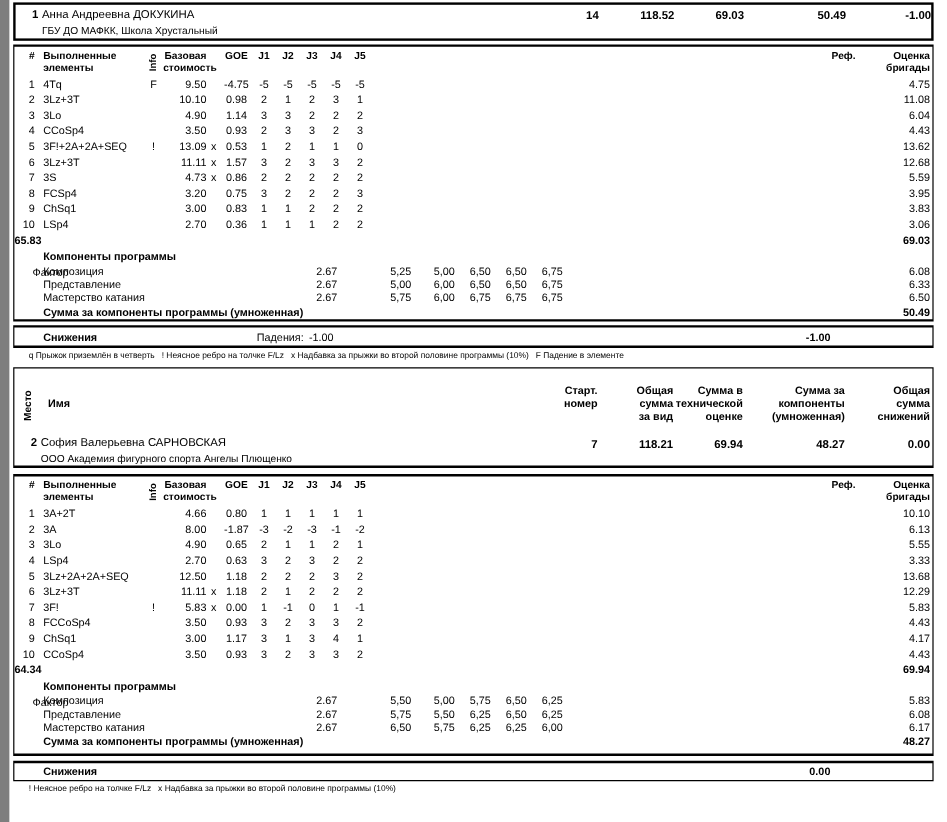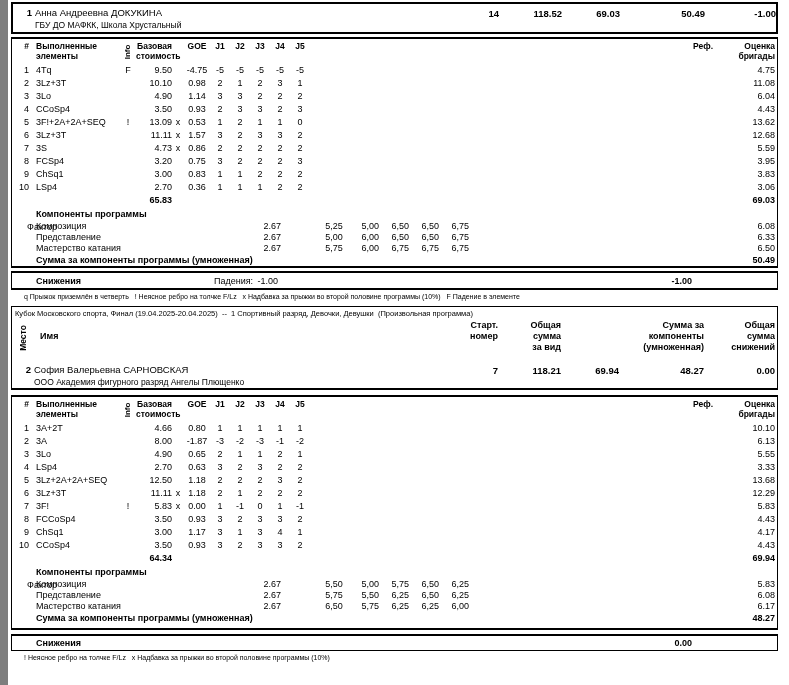--- a/index.html
+++ b/index.html
@@ -43,21 +43,21 @@
   .c-x{width:12px;text-align:center;flex:none;}
   .c-goe{width:26px;text-align:center;flex:none;}
   .c-j1,.c-j2,.c-j3,.c-j4,.c-j5{width:20px;text-align:center;flex:none;}
   .c-spacer{flex:1;}
   .c-ref{width:30px;text-align:right;flex:none;}
   .c-score{width:62px;text-align:right;padding-right:2px;flex:none;}
   .el-hdr .c-info{position:relative;}
   .info-vert{display:inline-block;transform:rotate(-90deg);transform-origin:center;position:relative;top:5px;font-size:8px;}
 
   .tot-row{display:flex;height:13px;line-height:13px;font-weight:bold;}
-  .tot-base{width:160px;text-align:right;flex:none;}
+  .tot-base{width:160px;flex:none;}
 
   .comp-hdr{display:flex;height:13px;line-height:13px;margin-top:1px;flex-direction:column;}
   .comp-hdr .chl{width:200px;margin-left:24px;font-weight:bold;flex:none;}
   .comp-hdr .chf{width:45px;text-align:right;flex:none;}
   .comp-rows .c-name{width:200px;margin-left:24px;flex:none;}
   .c-factor{width:45px;text-align:right;flex:none;}
   .comp-rows .c-j1{width:30px;margin-left:38px;text-align:center;}
   .comp-rows .c-j2,.comp-rows .c-j3,.comp-rows .c-j4,.comp-rows .c-j5{width:30px;text-align:right;}
   .sum-row{display:flex;height:13px;line-height:13px;font-weight:bold;}
   .sum-row .sl{margin-left:24px;flex:none;}
@@ -324,37 +324,39 @@
   <div class="box tb" style="top:271px;height:19px;">
     <span class="ded-label">Снижения</span>
     <span class="ded-falls">Падения:</span>
     <span class="ded-fallsval">-1.00</span>
     <span class="ded-total">-1.00</span>
   </div>
 
   <div class="footnote" style="top:293px;">q Прыжок приземлён в четверть   ! Неясное ребро на толчке F/Lz   x Надбавка за прыжки во второй половине программы (10%)   F Падение в элементе</div>
 
   <div class="box" style="top:306px;height:84px;border-bottom-width:2px;">
-    <div class="event-title">Кубок Московского спорта, Финал (19.04.2025-20.04.2025)  --  1 Спортивный разряд, Девочки, Девушки  (Произвольная программа)</div>
     <div class="vert-label place-vert">Место</div>
     <div class="name-hdr">Имя</div>
     <div class="hdrcol hc1">Старт.
 номер</div>
     <div class="hdrcol hc2">Общая
 сумма
 за вид</div>
+    <div class="hdrcol hc3">Сумма в
+технической
+оценке</div>
     <div class="hdrcol hc4">Сумма за
 компоненты
 (умноженная)</div>
     <div class="hdrcol hc5">Общая
 сумма
 снижений</div>
     <span class="place-num" style="top:57px;">2</span>
     <span class="sk-name" style="top:57px;">София Валерьевна САРНОВСКАЯ</span>
-    <span class="sk-club" style="top:70px;">ООО Академия фигурного разряд Ангелы Плющенко</span>
+    <span class="sk-club" style="top:70px;">ООО Академия фигурного спорта Ангелы Плющенко</span>
     <span class="sumcol sc1" style="top:58px;">7</span>
     <span class="sumcol sc2" style="top:58px;">118.21</span>
     <span class="sumcol sc3" style="top:58px;">69.94</span>
     <span class="sumcol sc4" style="top:58px;">48.27</span>
     <span class="sumcol sc5" style="top:58px;">0.00</span>
   </div>
 
   <div class="box tb etbl" style="top:395px;height:235px;">
     <div class="el-hdr">
       <div class="cell c-num">#</div>

